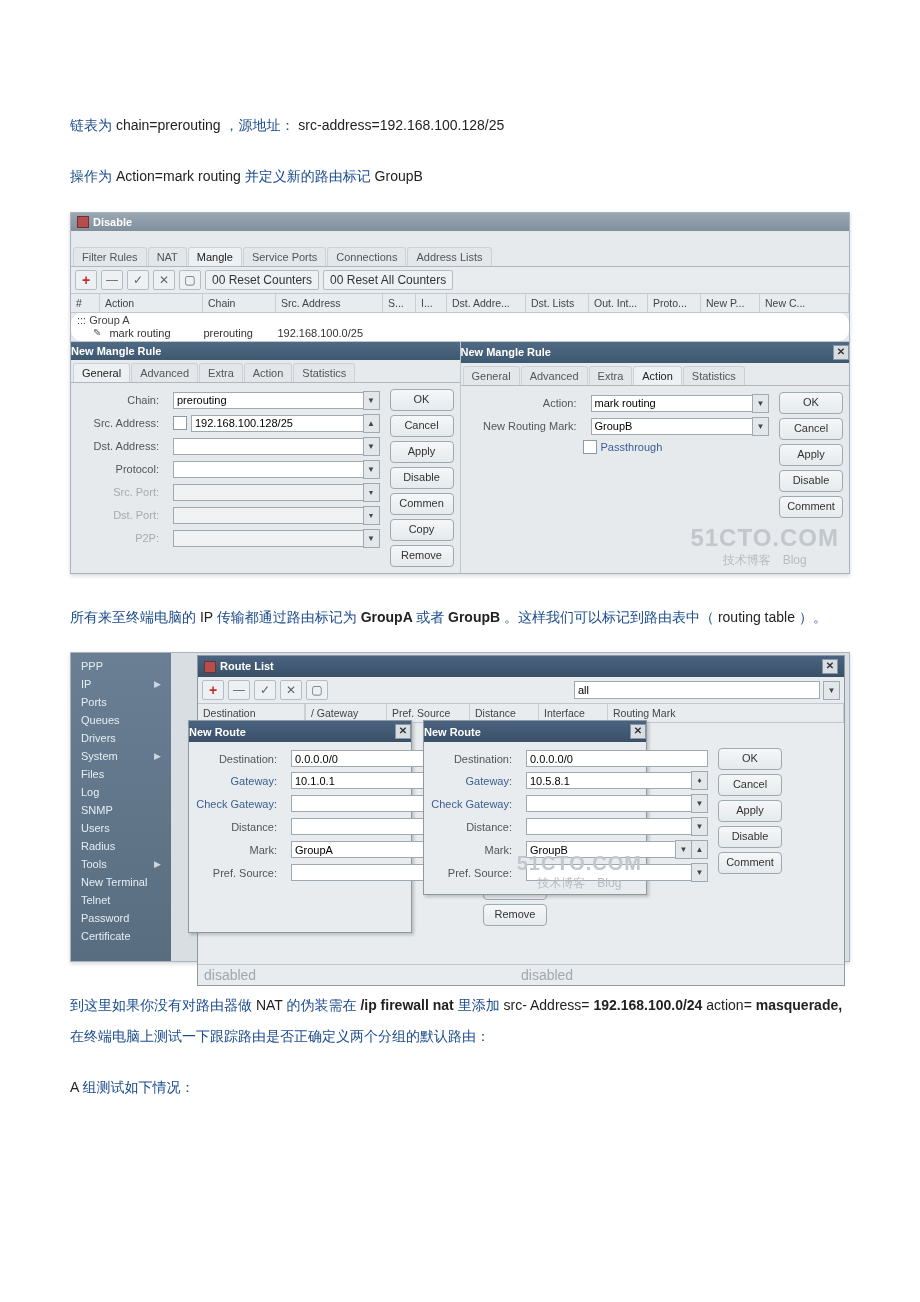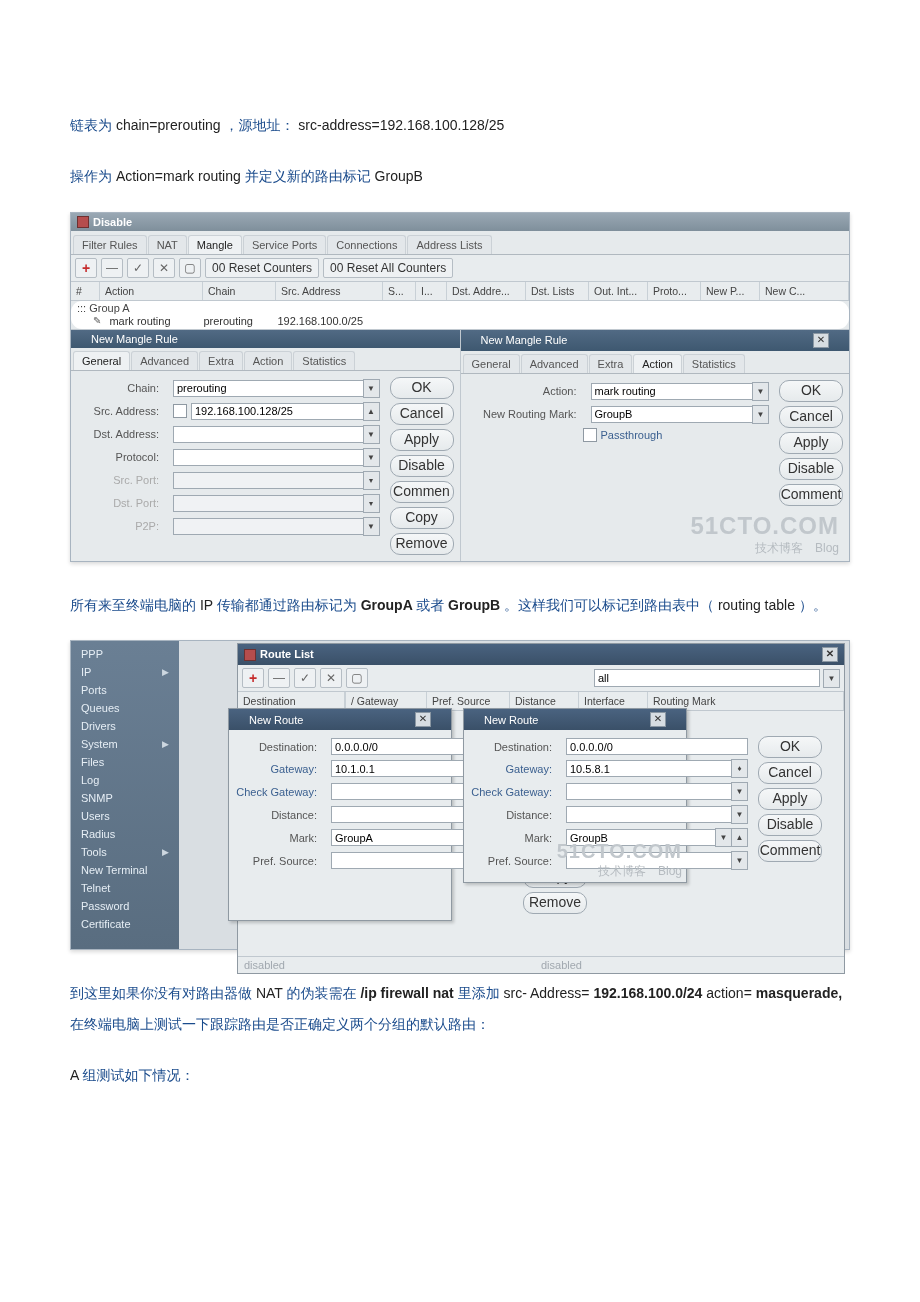--- a/index.html
+++ b/index.html
@@ -45,21 +45,21 @@
   }
   .win-title-icon {
     width: 10px; height: 10px;
     background: #b54d4d;
     border: 1px solid #6e3030;
   }
   .tabs {
     display: flex;
     background: #e6eaec;
     border-bottom: 1px solid #b0b8bf;
-    padding: 4px 2px 0 2px;
+    padding: 16px 2px 0 2px;
     gap: 1px;
   }
   .tab {
     padding: 3px 8px;
     border: 1px solid #cbd1d6;
     border-bottom: none;
     border-radius: 3px 3px 0 0;
     background: #e3e7ea;
     color: #555;
     cursor: pointer;
@@ -129,22 +129,22 @@
   }
   .dialog {
     flex: 1;
     border-right: 1px solid #c0c8cf;
     position: relative;
   }
   .dialog:last-child { border-right: none; }
   .dlg-title {
     background: linear-gradient(#516a84, #3e5870);
     color: #fff;
-    padding: 3px 20px;
-    font-weight: normal;
+    padding: 3px 0;
+    font-weight: bold;
     font-size: 11px;
     display: flex;
     justify-content: space-between;
     align-items: center;
   }
   .dlg-close-x {
     background: #d7dde2;
     color: #333;
     width: 14px;
     height: 13px;
@@ -199,34 +199,34 @@
     align-items: center;
     justify-content: center;
     font-size: 8px;
     color: #444;
   }
   .sbtn {
     width: 62px;
     height: 20px;
     border: 1px solid #9fa9b2;
     background: linear-gradient(#f5f7f8, #e6eaec);
-    border-radius: 10px;
-    font-size: 14px;
+    border-radius: 4px;
+    font-size: 11px;
     color: #333;
     text-align: center;
     line-height: 19px;
   }
   .watermark {
     position: absolute;
     right: 10px;
     bottom: 4px;
     font-family: Arial, sans-serif;
     color: #c9cfd4;
     pointer-events: none;
-    text-align: right;
+    text-align: center;
   }
   .watermark .wm1 {
     font-size: 24px;
     font-weight: bold;
     letter-spacing: 1px;
     color: #c1c7cc;
   }
   .watermark .wm2 {
     font-size: 12px;
     color: #b5bbc0;
@@ -237,21 +237,21 @@
     background: #fff;
     display: inline-block;
     margin-right: 4px;
   }
   
   .shot2 {
     display: flex;
     height: 308px;
   }
   .sidebar {
-    width: 108px;
+    width: 100px;
     background: linear-gradient(#6a7f94, #596d80);
     padding: 4px 0;
   }
   .side-item {
     color: #e6eef5;
     padding: 3px 10px;
     font-size: 11px;
     display: flex;
     justify-content: space-between;
     align-items: center;
@@ -262,21 +262,20 @@
     position: relative;
     background: #d9dee2;
   }
   .route-list-win {
     position: absolute;
     left: 26px;
     top: 2px;
     right: 4px;
     background: #e8ecee;
     border: 1px solid #8f99a2;
-    margin-left: 32px;
   }
   .rl-title {
     background: linear-gradient(#4a6380, #3a5068);
     color: #fff;
     padding: 3px 6px;
     font-weight: bold;
     font-size: 11px;
     display: flex;
     justify-content: space-between;
     align-items: center;
@@ -295,21 +294,21 @@
   .route-dialog .dlg-title {
     background: linear-gradient(#4a6380, #3a5068);
   }
   .status-bar {
     position: absolute;
     left: 0;
     right: 0;
     bottom: 0;
     padding: 2px 6px;
     color: #a1a8af;
-    font-size: 11px;
+    font-size: 14px;
     border-top: 1px solid #c0c8cf;
     display: flex;
   }
   .status-bar span { width: 50%; }
 </style>
 </head>
 <body>
 
 <div class="page">
 

